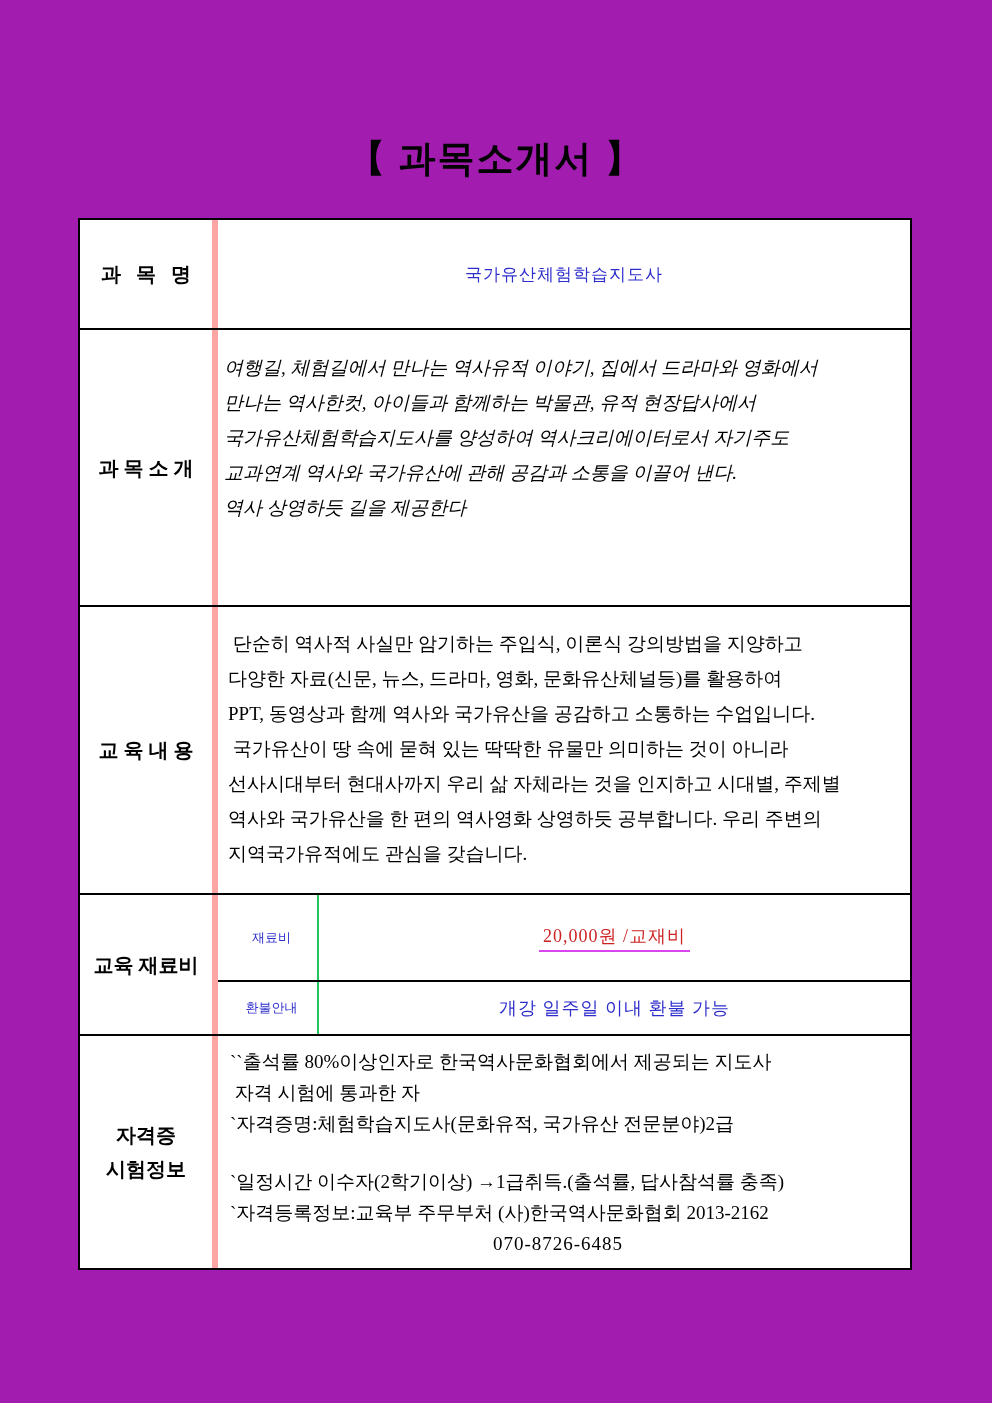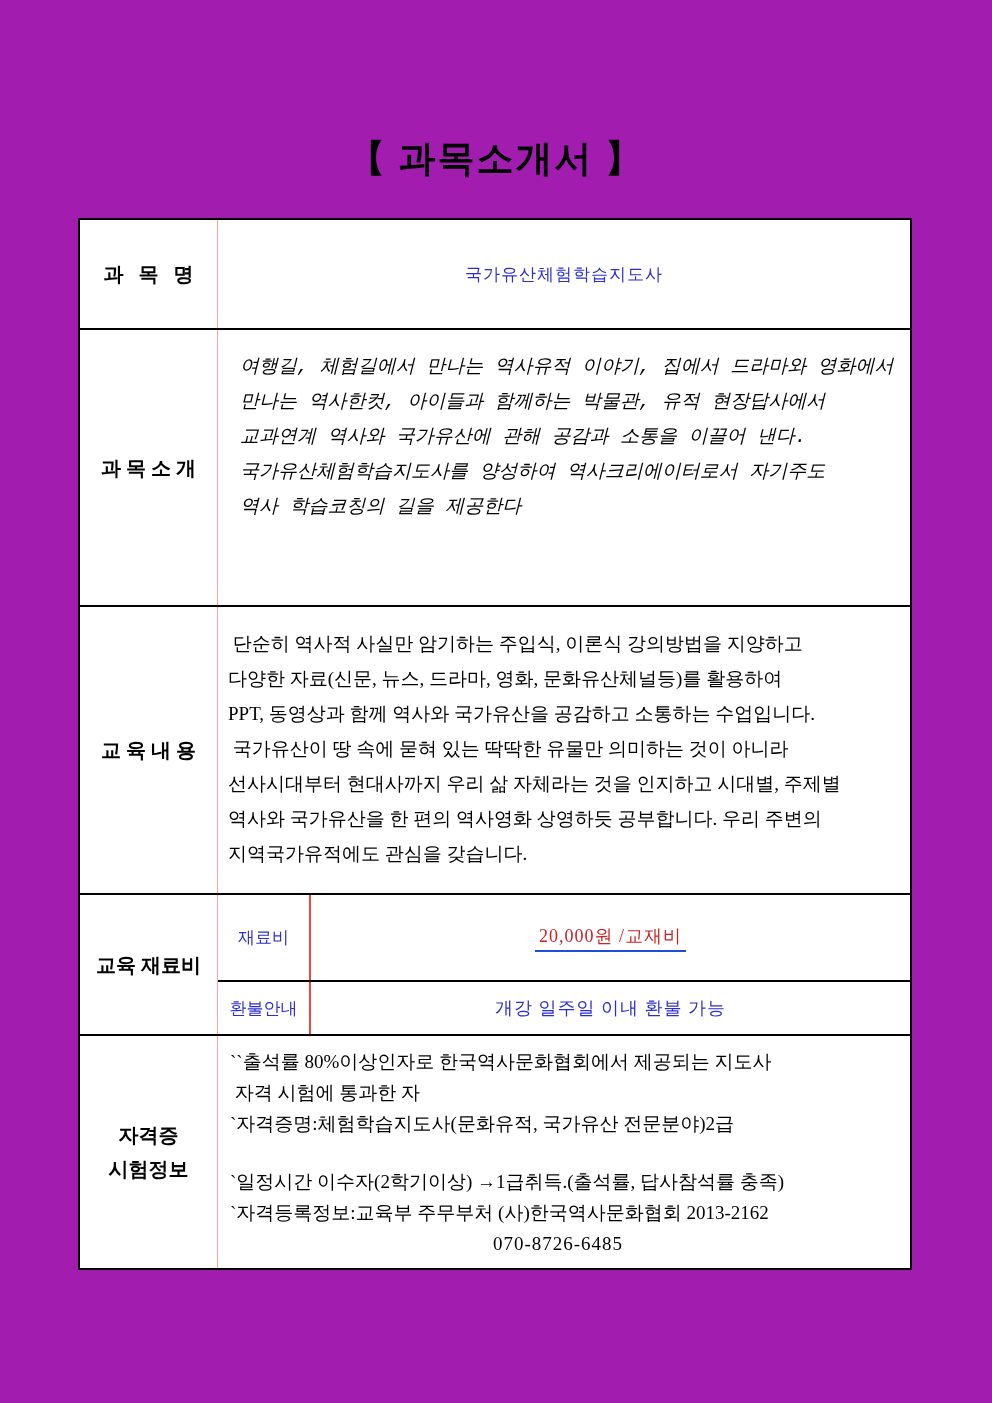--- a/index.html
+++ b/index.html
@@ -39,21 +39,21 @@
   .t-row {
     display: flex;
     box-sizing: border-box;
     border-bottom: 2px solid #000000;
   }
   .t-row:last-child { border-bottom: none; }
   .label-cell {
     width: 138px;
     flex: 0 0 138px;
     box-sizing: border-box;
-    border-right: 1px solid #fca5a5;
+    border-right: 6px solid #fca5a5;
     display: flex;
     flex-direction: column;
     align-items: center;
     justify-content: center;
     font-weight: bold;
     font-size: 20px;
     white-space: pre;
     text-align: left;
     line-height: 34px;
   }
@@ -68,24 +68,23 @@
     align-items: center;
     justify-content: center;
   }
   .subject-value {
     color: #2d2dcb;
     font-size: 17px;
     letter-spacing: 1px;
   }
   .row-intro { height: 277px; }
   .row-intro .content-cell {
-    padding: 20px 8px 0 22px;
+    padding: 20px 8px 0 6px;
     font-style: italic;
     font-size: 19px;
-    font-family: Liberation Mono, monospace;
   }
   .row-intro .line { line-height: 35px; min-height: 35px; white-space: pre-wrap; }
   .row-edu { height: 288px; }
   .row-edu .content-cell {
     padding: 19px 22px 0 10px;
     font-size: 19px;
   }
   .row-edu .line { line-height: 35px; min-height: 35px; white-space: pre-wrap; }
   .row-materials { height: 141px; }
   .row-materials .content-cell { display: flex; flex-direction: column; }
@@ -95,37 +94,38 @@
   }
   .sub-row-fee {
     height: 87px;
     border-bottom: 2px solid #000000;
   }
   .sub-row-refund { height: 52px; }
   .sub-label-cell {
     width: 93px;
     flex: 0 0 93px;
     box-sizing: border-box;
-    border-right: 2px solid #ef4444;
+    border-right: 2px solid #22c55e;
     display: flex;
     align-items: center;
     justify-content: center;
     color: #2d2dcb;
-    font-size: 17px;
+    font-size: 13px;
+    margin-left: 8px;
   }
   .sub-content-cell {
     flex: 1;
     display: flex;
     align-items: center;
     justify-content: center;
     font-size: 18px;
   }
   .fee-value {
     color: #cc2222;
-    border-bottom: 2px solid #1d4ed8;
+    border-bottom: 2px solid #d946ef;
     padding: 0 4px 2px 4px;
     letter-spacing: 1px;
   }
   .refund-value { color: #2d2dcb; letter-spacing: 1px; }
   .row-cert { height: 232px; }
   .row-cert .content-cell {
     padding: 10px 24px 0 12px;
     font-size: 19px;
   }
   .row-cert .cert-line { line-height: 31px; min-height: 31px; white-space: pre-wrap; }
@@ -150,23 +150,23 @@
       <div class="content-cell">
         <span class="subject-value">국가유산체험학습지도사</span>
       </div>
     </div>
 
     <div class="t-row row-intro">
       <div class="label-cell">과 목 소 개</div>
       <div class="content-cell">
         <div class="line">여행길, 체험길에서 만나는 역사유적 이야기, 집에서 드라마와 영화에서</div>
         <div class="line">만나는 역사한컷, 아이들과 함께하는 박물관, 유적 현장답사에서</div>
+        <div class="line">국가유산체험학습지도사를 양성하여 역사크리에이터로서 자기주도</div>
         <div class="line">교과연계 역사와 국가유산에 관해 공감과 소통을 이끌어 낸다.</div>
-        <div class="line">국가유산체험학습지도사를 양성하여 역사크리에이터로서 자기주도</div>
-        <div class="line">역사 학습코칭의 길을 제공한다</div>
+        <div class="line">역사 상영하듯 길을 제공한다</div>
       </div>
     </div>
 
     <div class="t-row row-edu">
       <div class="label-cell">교 육 내 용</div>
       <div class="content-cell">
         <div class="line"> 단순히 역사적 사실만 암기하는 주입식, 이론식 강의방법을 지양하고</div>
         <div class="line">다양한 자료(신문, 뉴스, 드라마, 영화, 문화유산체널등)를 활용하여</div>
         <div class="line">PPT, 동영상과 함께 역사와 국가유산을 공감하고 소통하는 수업입니다.</div>
         <div class="line"> 국가유산이 땅 속에 묻혀 있는 딱딱한 유물만 의미하는 것이 아니라</div>

